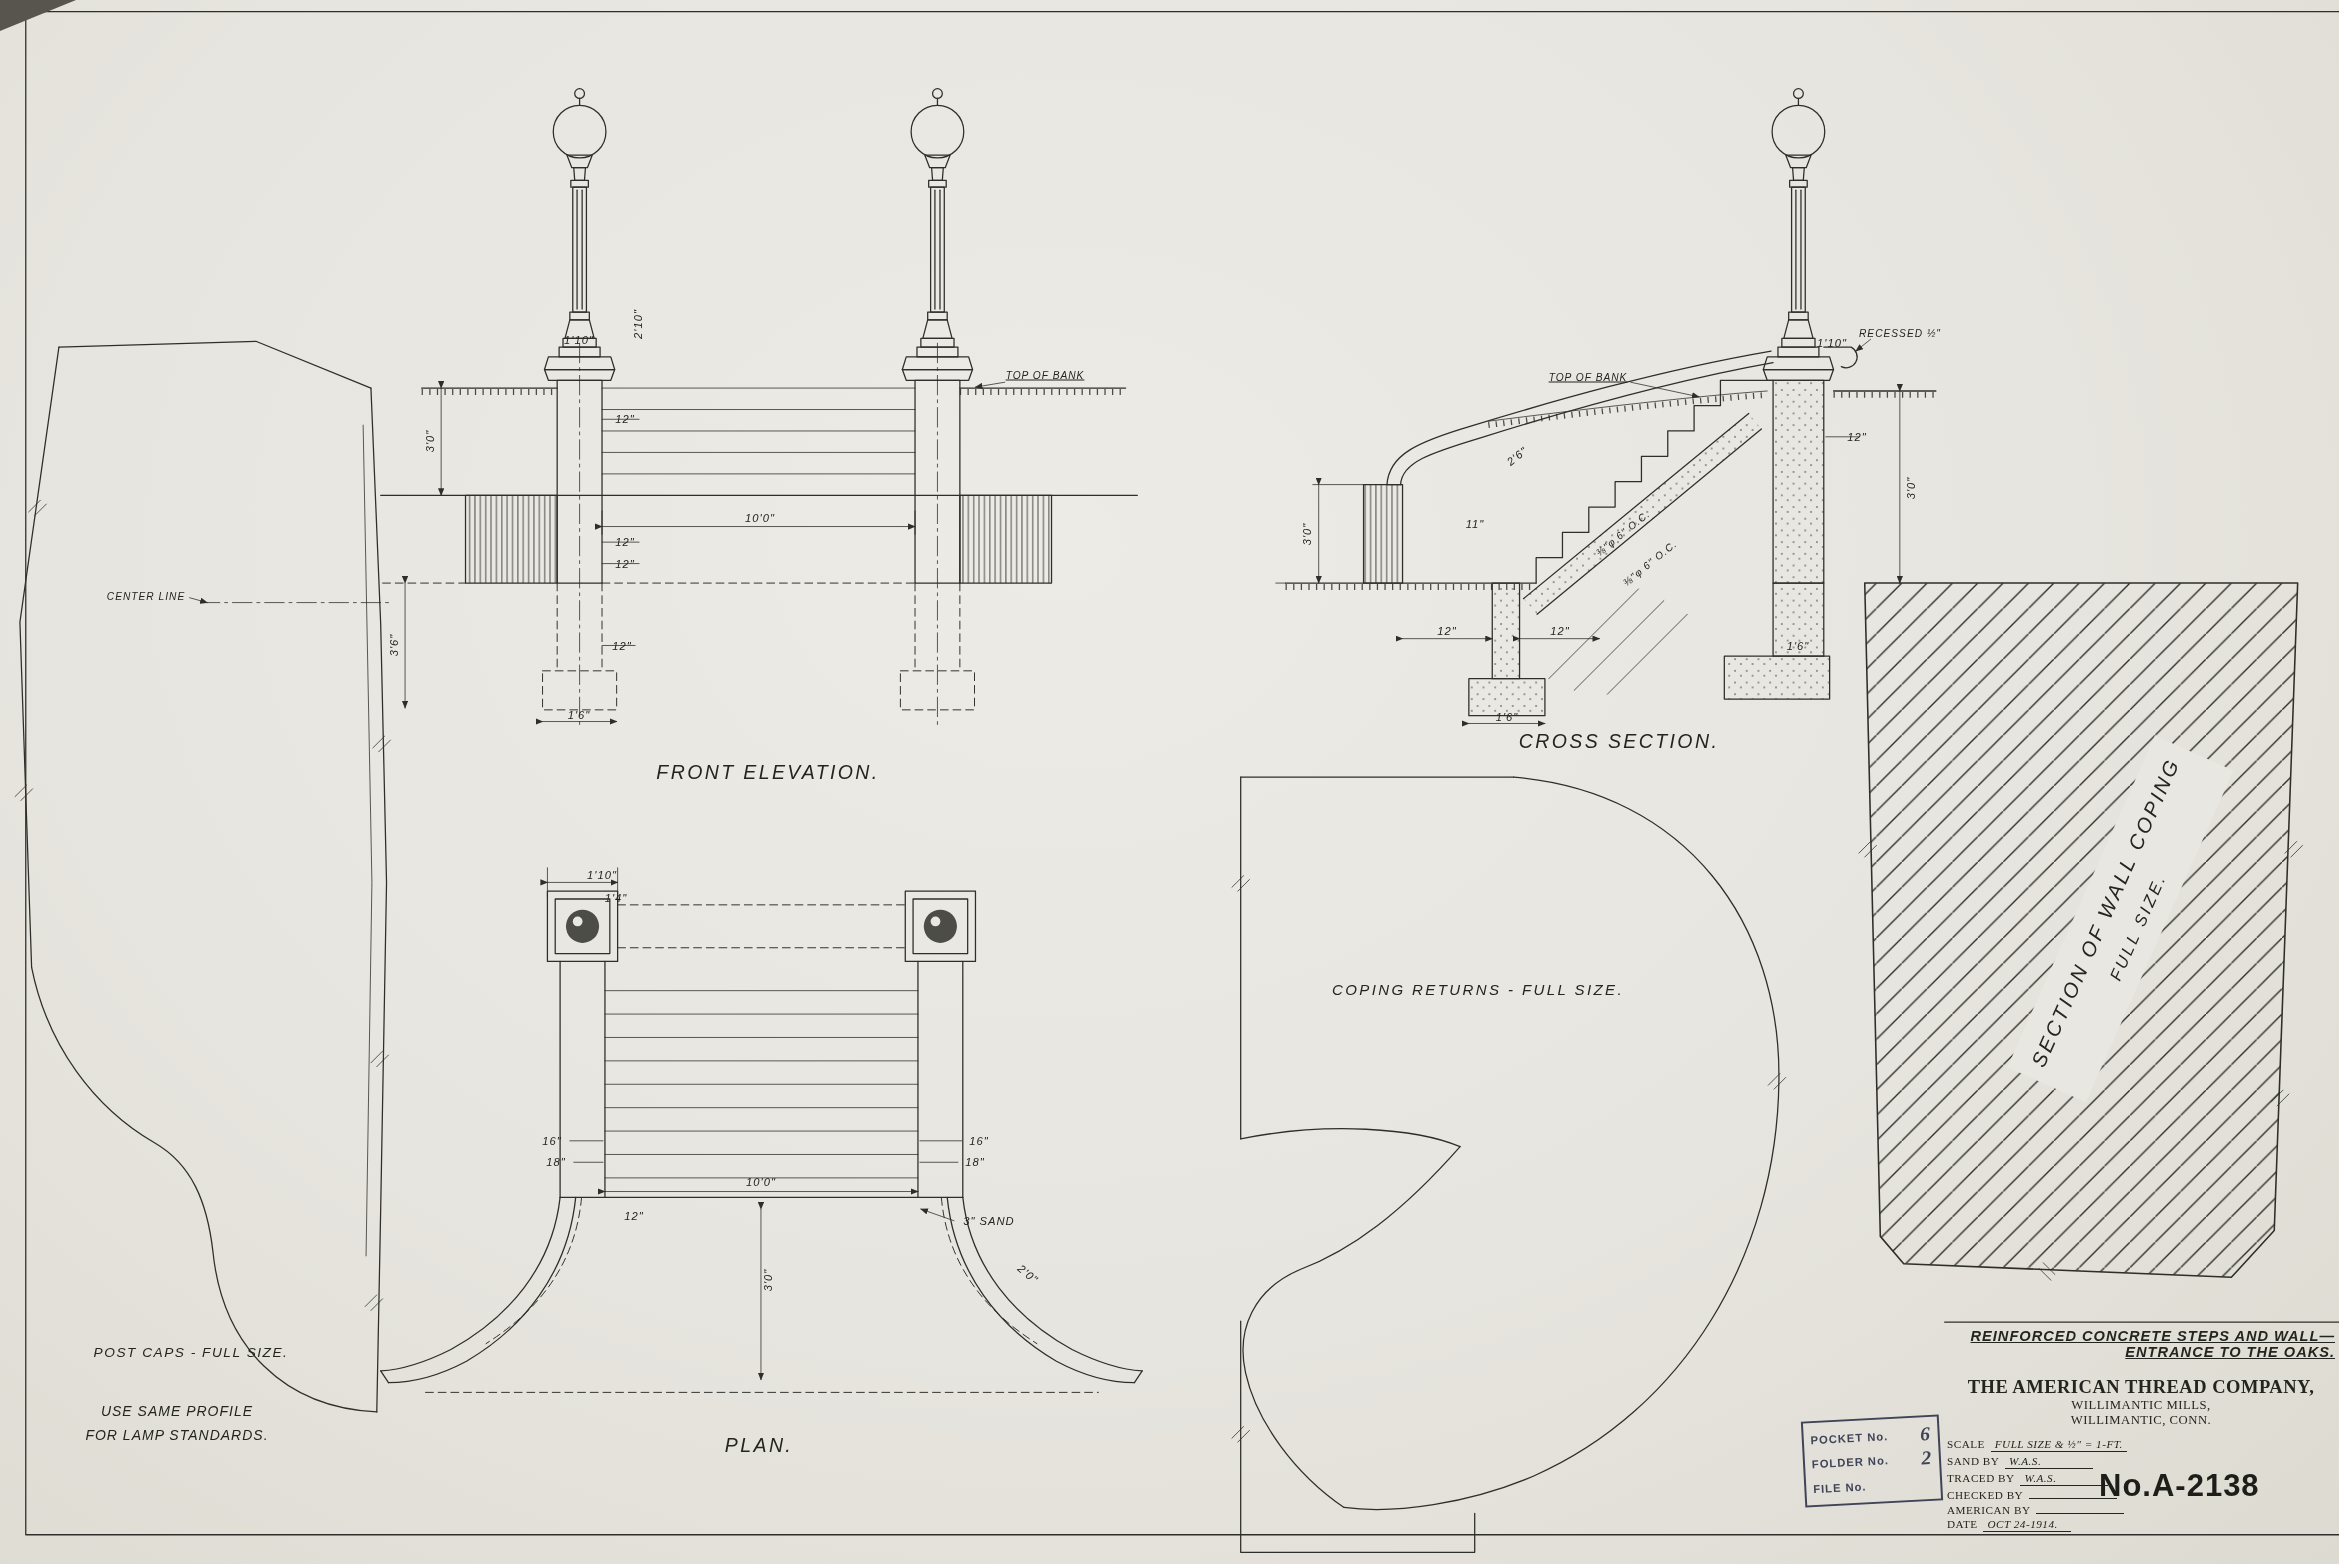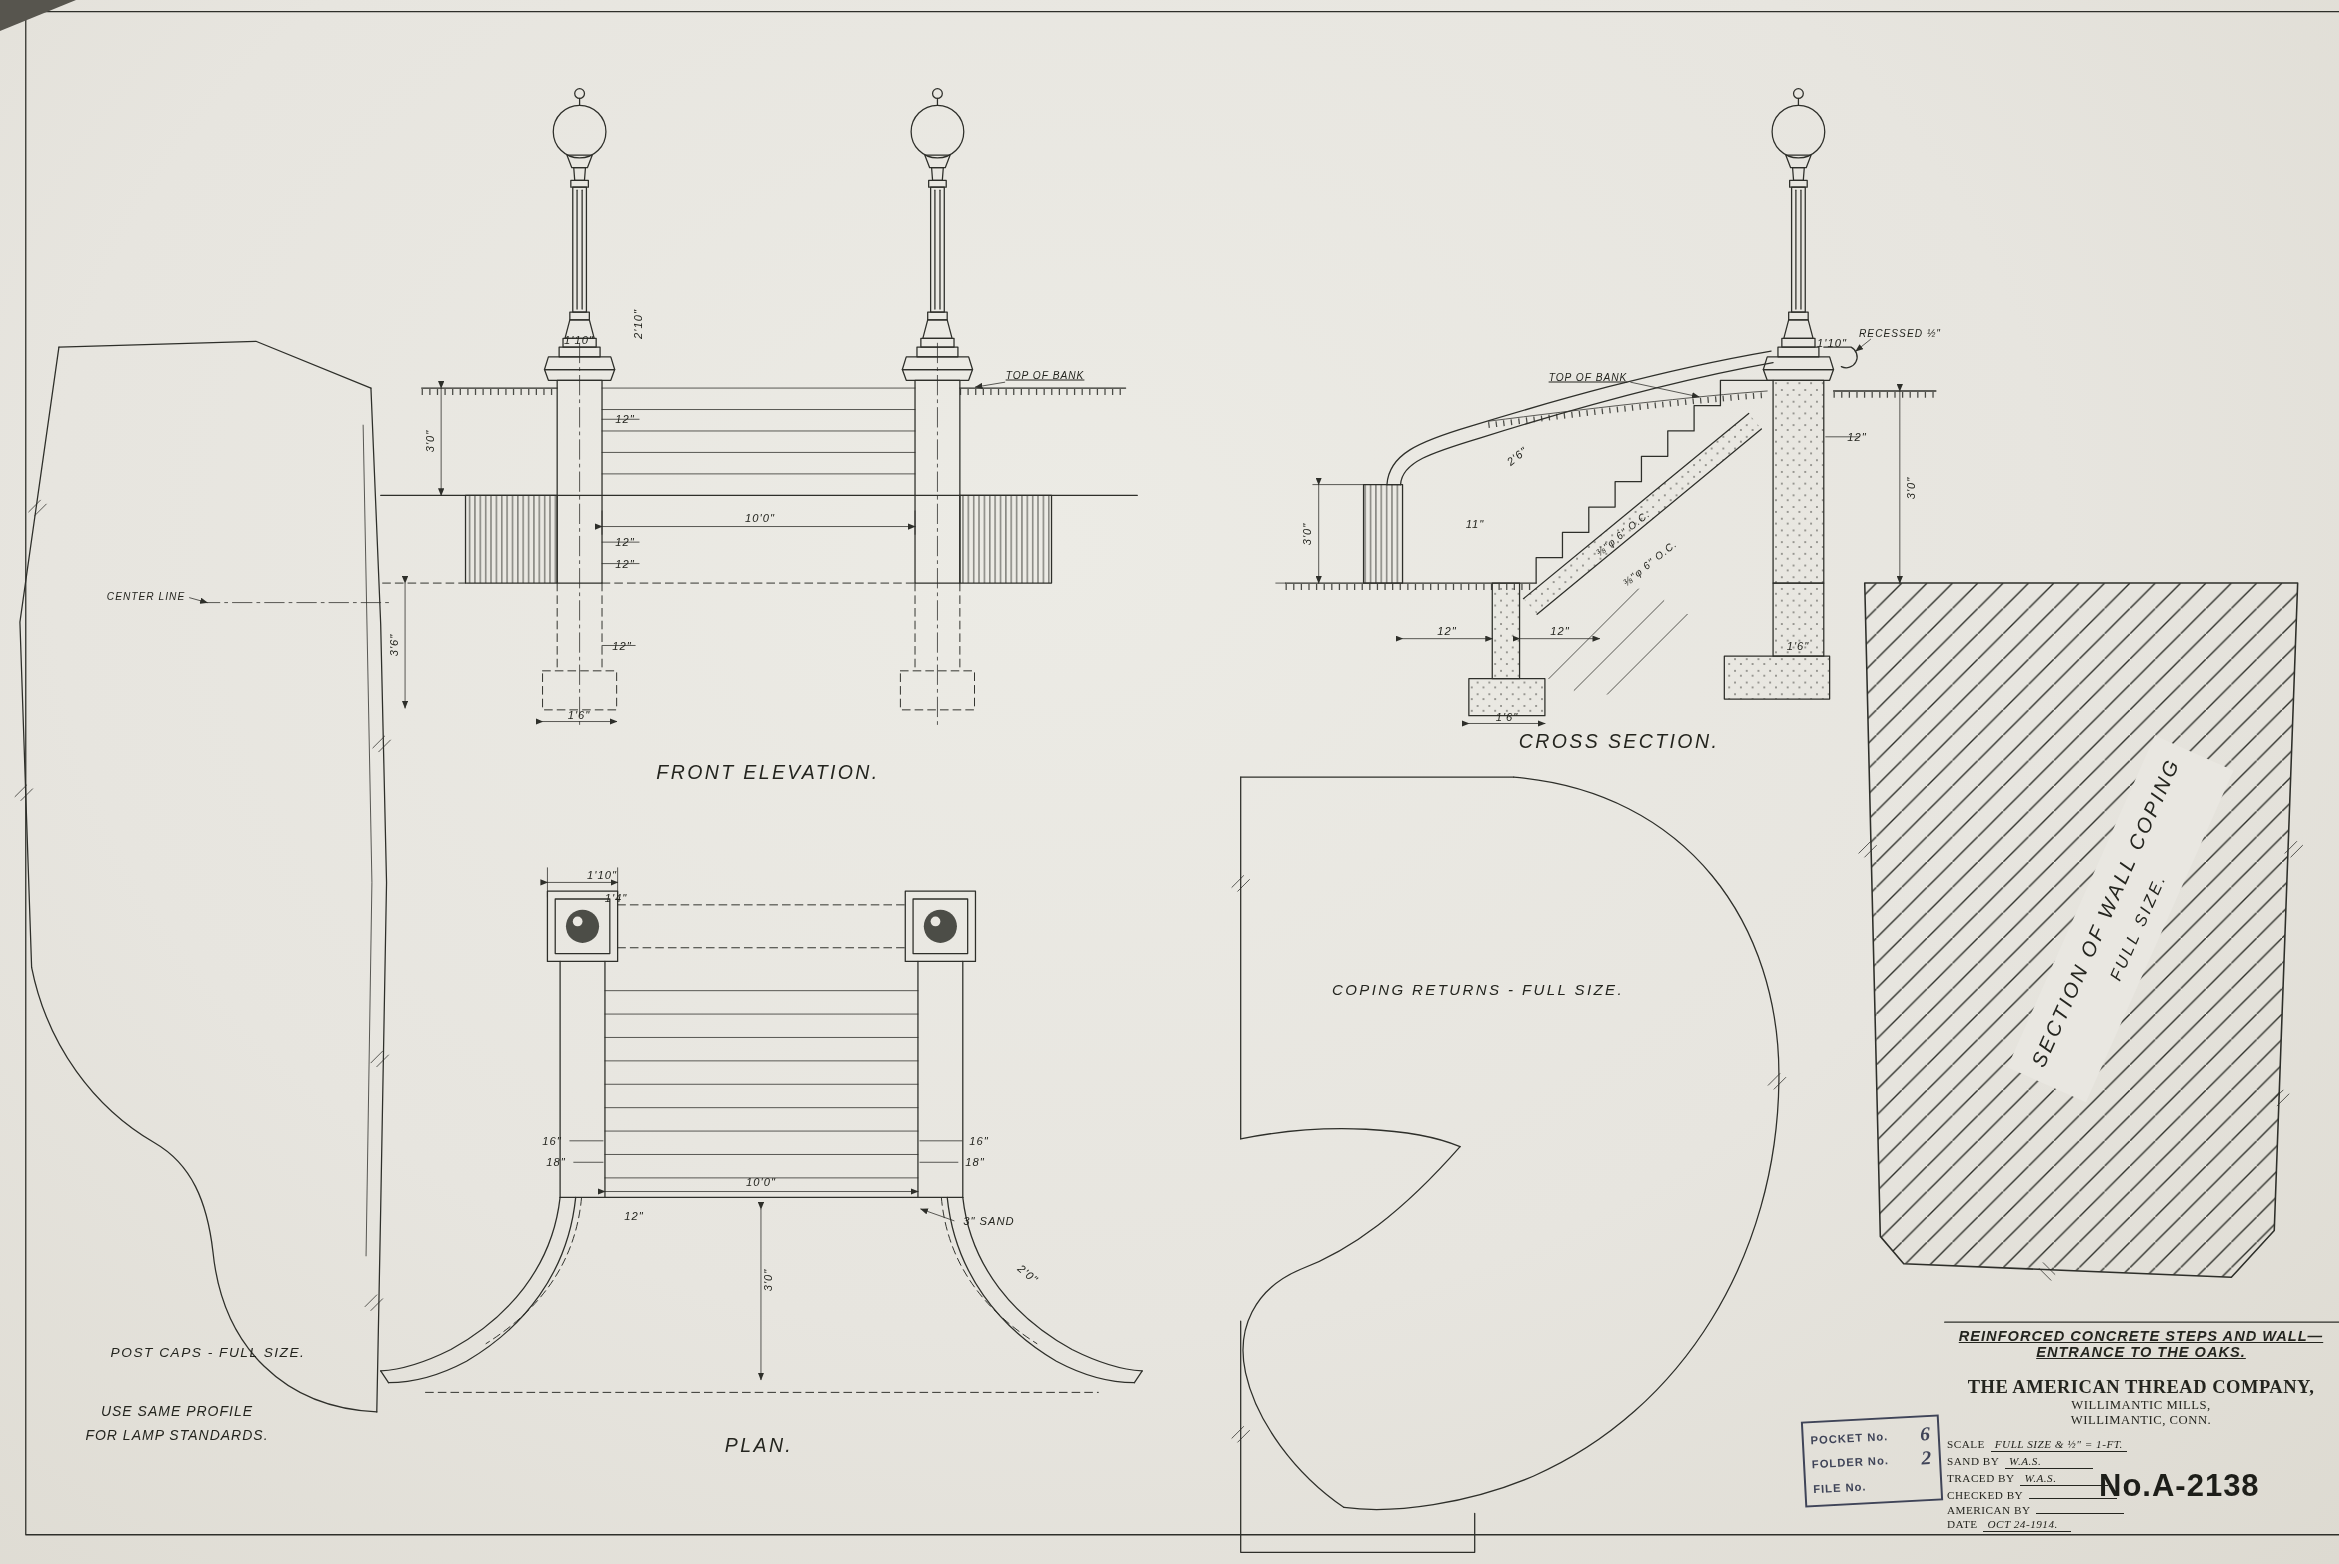--- a/index.html
+++ b/index.html
@@ -27,21 +27,21 @@
   .coping-text{
     position:absolute;left:1939px;top:876px;width:351px;text-align:center;
     transform:rotate(-66deg);font-style:italic;letter-spacing:2.9px;
     background:#e9e7e1;padding:7.8px 5.9px;line-height:1.9;
   }
   .coping-text .l1{font-size:20.5px;}
   .coping-text .l2{font-size:16.6px;}
   .corner-wedge{position:absolute;left:0;top:0;width:0;height:0;
     border-top:31px solid #57554e;border-right:76px solid transparent;}
   .tb{position:absolute;left:1947px;top:1328px;width:388px;}
-  .tb .t1,.tb .t2{font-weight:bold;font-style:italic;font-size:14.6px;letter-spacing:1px;text-align:center;text-decoration:underline;}
+  .tb .t1,.tb .t2{font-weight:bold;font-style:italic;font-size:14.6px;letter-spacing:1px;text-align:right;text-decoration:underline;}
   .tb .co{font-family:"Liberation Serif",serif;font-weight:bold;font-size:18.5px;text-align:center;margin-top:17px;letter-spacing:0.5px;}
   .tb .loc{font-family:"Liberation Serif",serif;font-size:12.7px;text-align:center;letter-spacing:0.5px;}
   .tb .rows{margin-top:10px;font-family:"Liberation Serif",serif;font-size:11.2px;letter-spacing:0.5px;width:229px;}
   .tb .row{display:flex;align-items:baseline;margin-top:2.9px;}
   .tb .row .lab{white-space:nowrap;margin-right:5.9px;}
   .tb .row .val{font-style:italic;border-bottom:1px solid #24251f;min-width:80px;padding:0 3.9px 1px 3.9px;white-space:nowrap;}
   .dwgno{position:absolute;left:2099px;top:1468px;font-weight:bold;font-size:31px;letter-spacing:1px;color:#1d1e19;}
   .stamp{
     position:absolute;left:1803px;top:1418px;width:138px;height:86px;
     border:2px solid #3f4458;color:#3f4458;transform:rotate(-3deg);
@@ -246,21 +246,21 @@
 
     <path class="ln" d="M1994,1356 H2399"></path>
   </svg>
 
   <span class="corner-wedge"></span>
 
   <span class="lbl vtitle" style="left:768px;top:772px">FRONT ELEVATION.</span>
   <span class="lbl vtitle" style="left:1619px;top:741px">CROSS SECTION.</span>
   <span class="lbl vtitle" style="left:759px;top:1445px">PLAN.</span>
   <span class="lbl vtitle" style="left:1478px;top:989px;font-size:15px">COPING RETURNS - FULL SIZE.</span>
-  <span class="lbl stitle" style="left:208px;top:1352px">POST CAPS - FULL SIZE.</span>
+  <span class="lbl stitle" style="left:191px;top:1352px">POST CAPS - FULL SIZE.</span>
   <div class="lbl note" style="left:177px;top:1424px">
     <div>USE SAME PROFILE</div>
     <div>FOR LAMP STANDARDS.</div>
   </div>
   <div class="coping-text">
     <div class="l1">SECTION OF WALL COPING</div>
     <div class="l2">FULL SIZE.</div>
   </div>
 
   <span class="lbl small" style="left:146px;top:596px">CENTER LINE</span>

